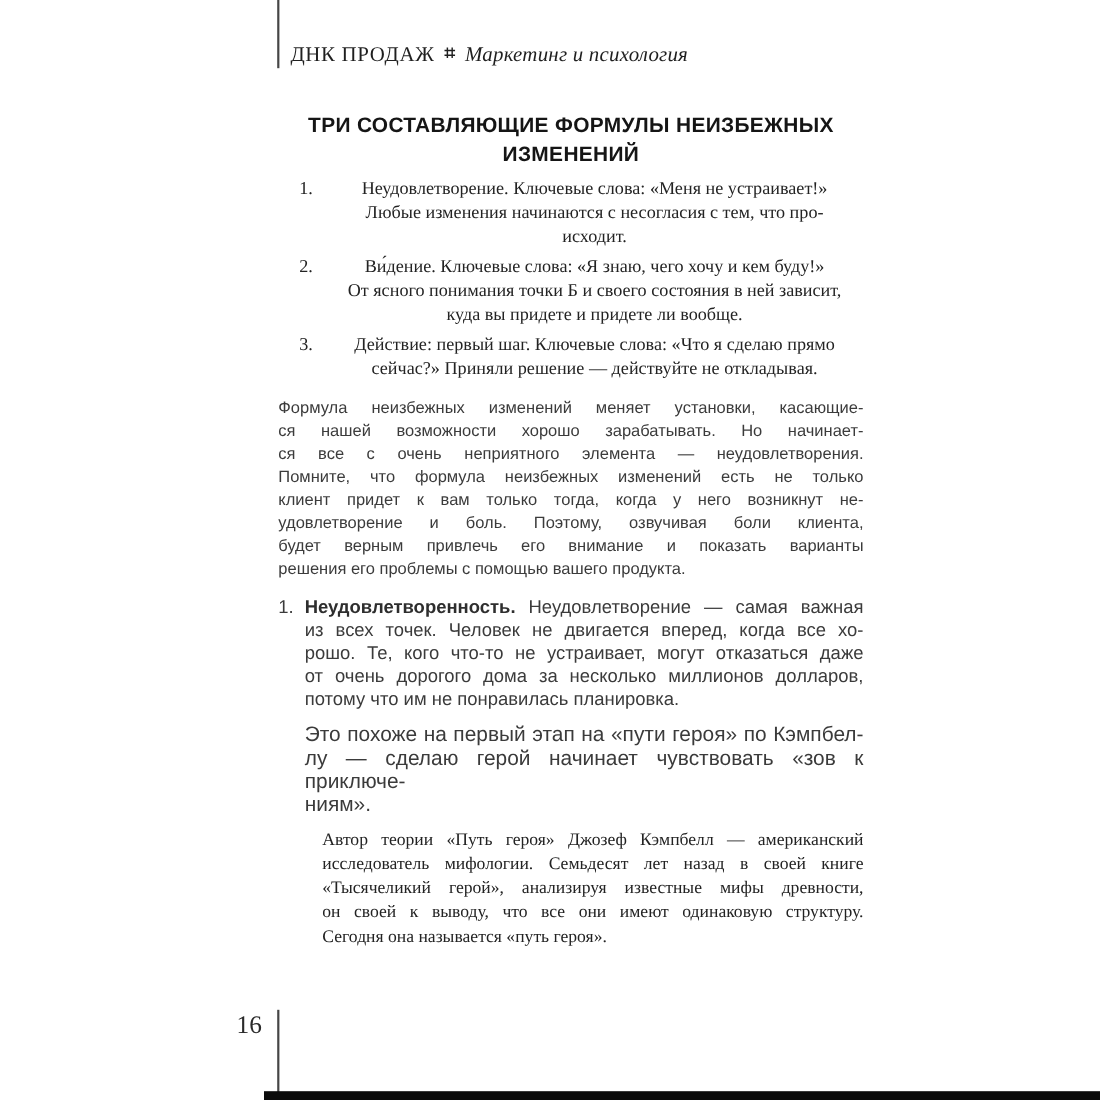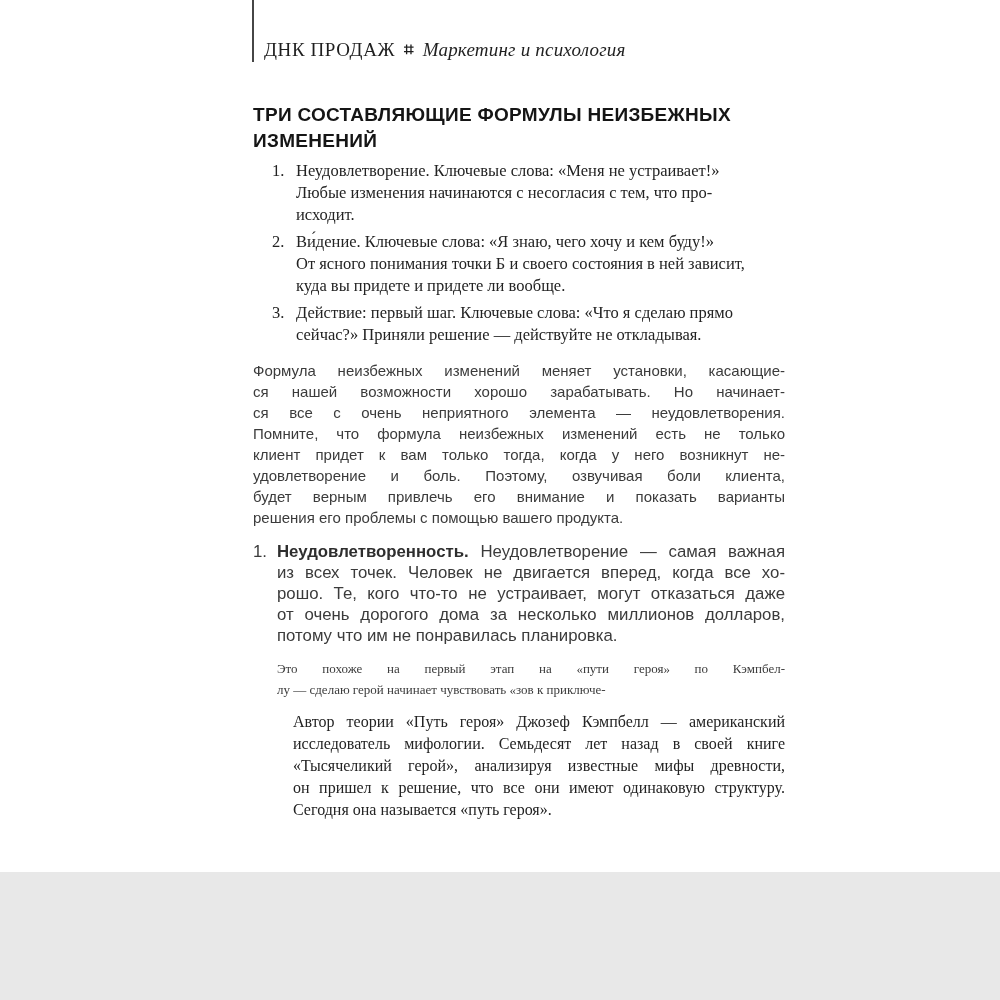--- a/index.html
+++ b/index.html
@@ -1,30 +1,30 @@
 <!DOCTYPE html>
 <html style="--c-page_bg: #ffffff; --c-header_text: #1f1f1f; --c-heading_text: #151515; --c-serif_text: #232323; --c-sans_text: #3b3b3b; --c-rule: #464646; --c-page_number: #2a2a2a; --c-footer_bar: #0b0b0b;"><head>
 <meta charset="utf-8">
 <style>
   html,body{margin:0;padding:0;background:#e8e8e8;}
-  .canvas{position:relative;width:1000px;height:872px;background:var(--c-page_bg,#fff);overflow:hidden;
+  .canvas{position:relative;width:1000px;height:1000px;background:var(--c-page_bg,#fff);overflow:hidden;
           font-family:"Liberation Serif",serif;color:#222;}
 
   
   .top-rule{position:absolute;left:252px;top:0;width:2px;height:62px;background:var(--c-rule,#464646);}
   .running-header{position:absolute;left:264px;top:38px;white-space:nowrap;color:var(--c-header_text,#1f1f1f);}
   .running-header .ht{font:400 19px/24px "Liberation Serif",serif;letter-spacing:.6px;}
   .running-header .hsep{font:700 17px/24px "DejaVu Sans",sans-serif;margin:0 9px;position:relative;top:-1px;}
   .running-header .hsub{font:italic 400 19px/24px "Liberation Serif",serif;letter-spacing:.2px;}
 
   
   .content{position:absolute;left:253px;top:0;width:532px;}
 
   .pline{display:block;}
-  .rag .pline{text-align:left;white-space:nowrap;}
+  .rag .pline{text-align:center;white-space:nowrap;}
   .just .pline{text-align:justify;text-align-last:justify;}
   .just .pline:last-child{text-align-last:left;}
 
   .heading{margin:102px 0 0 0;padding:0;font:700 19px/26px "Liberation Sans",sans-serif;
            color:var(--c-heading_text,#151515);letter-spacing:.3px;}
 
   .serif-list{list-style:none;margin:6px 0 0 0;padding:0;
               font:400 16.5px/22px "Liberation Serif",serif;color:var(--c-serif_text,#232323);}
   .serif-list li{display:flex;align-items:flex-start;}
   .serif-list li + li{margin-top:5px;}
@@ -34,21 +34,21 @@
   .note{margin:6px 0 0 43px;font:400 16.5px/22px "Liberation Serif",serif;color:var(--c-serif_text,#232323);}
 
   .sans{font-family:"Liberation Sans",sans-serif;color:var(--c-sans_text,#3b3b3b);}
   .body-para{margin-top:14px;font-size:15px;line-height:21px;}
 
   .point{display:flex;margin-top:13px;font-size:16.8px;line-height:21px;}
   .point .num{flex:0 0 24px;}
   .point .lines{flex:1 1 auto;min-width:0;}
   .point b{font-weight:700;color:#2e2e2e;}
 
-  .hero{margin:12px 0 0 24px;font-size:13px;line-height:21px;font-family:Liberation Serif, serif;}
+  .hero{margin:12px 0 0 24px;font-size:19px;line-height:21px;}
 
   .campbell{margin:11px 0 0 40px;width:492px;
             font:400 16px/22px "Liberation Serif",serif;color:var(--c-serif_text,#232323);}
 
   
   .footer-num{position:absolute;left:215px;top:919px;font:400 23px/26px "Liberation Serif",serif;
               color:var(--c-page_number,#2a2a2a);}
   .bottom-rule{position:absolute;left:252px;top:918px;width:2px;height:82px;background:var(--c-rule,#464646);}
   .bottom-bar{position:absolute;left:240px;top:992px;width:760px;height:8px;background:var(--c-footer_bar,#0b0b0b);}
 </style>
@@ -115,27 +115,28 @@
       <div class="pline">из всех точек. Человек не двигается вперед, когда все хо-</div>
           <div class="pline">рошо. Те, кого что-то не устраивает, могут отказаться даже</div>
           <div class="pline">от очень дорогого дома за несколько миллионов долларов,</div>
           <div class="pline">потому что им не понравилась планировка.</div>
         </div>
     </div>
 
     <div class="hero sans just">
         <div class="pline">Это похоже на первый этап на «пути героя» по Кэмпбел-</div>
         <div class="pline">лу — сделаю герой начинает чувствовать «зов к приключе-</div>
+        <div class="pline">ниям».</div>
       </div>
 
     <div class="campbell just">
         <div class="pline">Автор теории «Путь героя» Джозеф Кэмпбелл — американский</div>
         <div class="pline">исследователь мифологии. Семьдесят лет назад в своей книге</div>
         <div class="pline">«Тысячеликий герой», анализируя известные мифы древности,</div>
-        <div class="pline">он пришел к решение, что все они имеют одинаковую структуру.</div>
+        <div class="pline">он своей к выводу, что все они имеют одинаковую структуру.</div>
         <div class="pline">Сегодня она называется «путь героя».</div>
       </div>
 
   </main>
 
   <div class="footer-num">16</div>
   <div class="bottom-rule"></div>
   <div class="bottom-bar"></div>
 
 </div>

